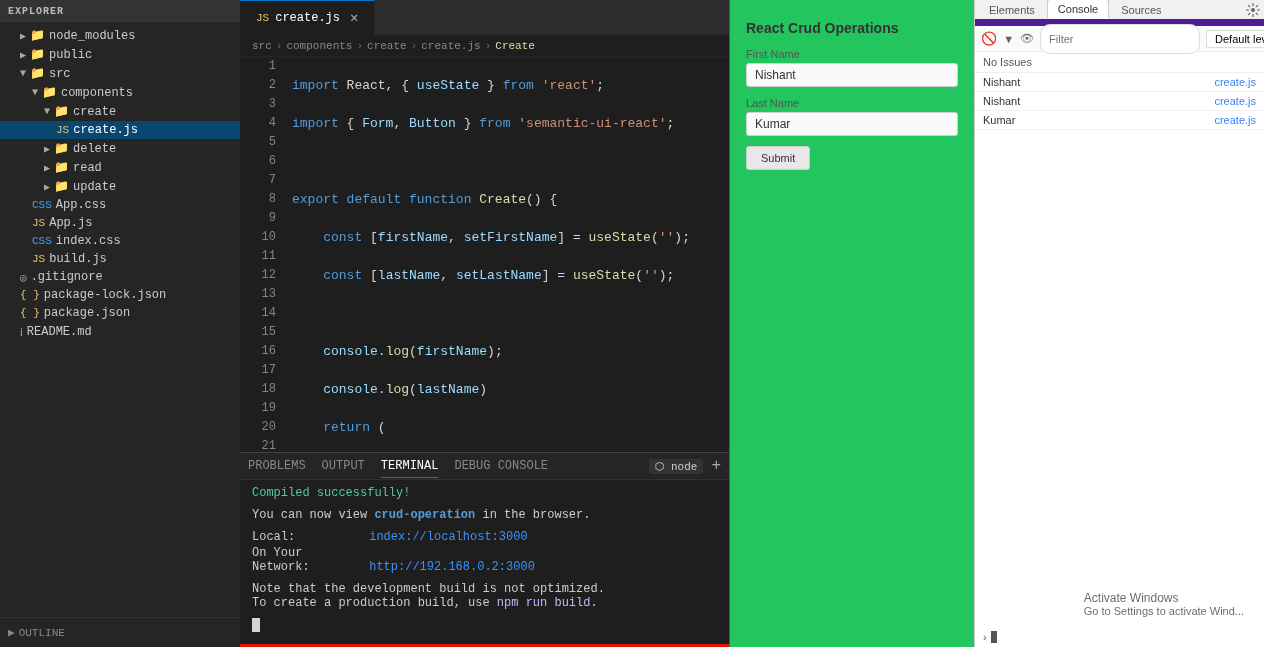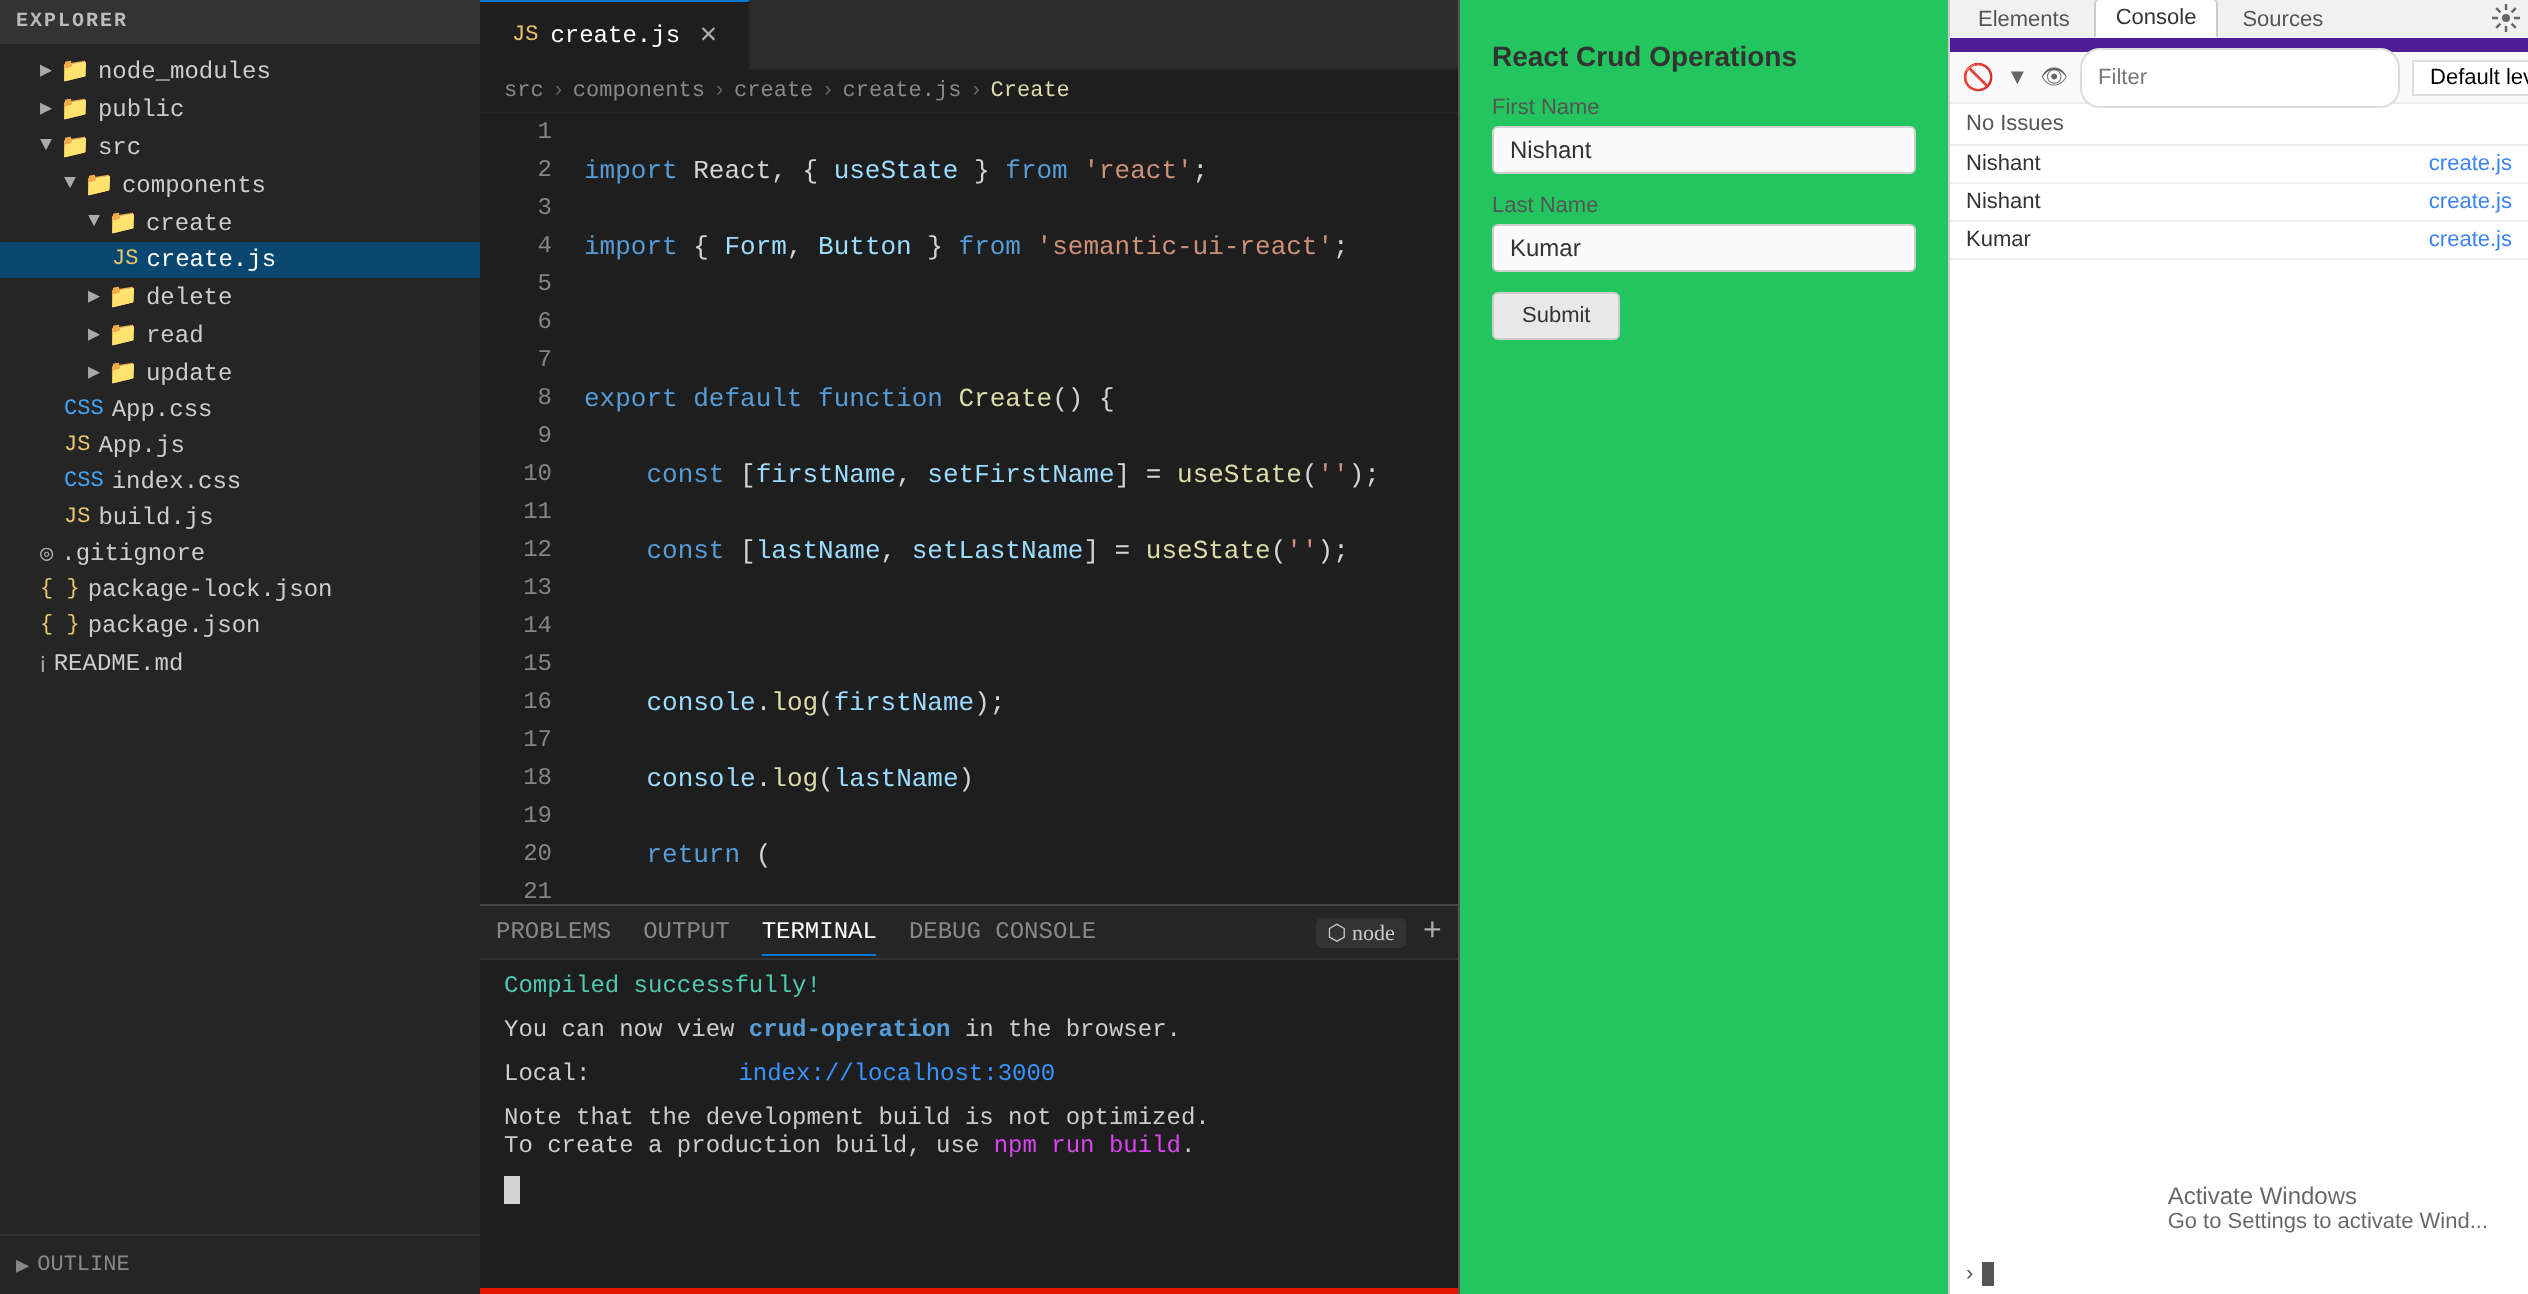--- a/index.html
+++ b/index.html
@@ -200,21 +200,21 @@
     .terminal-content {
       flex: 1;
       padding: 6px 12px;
       font-size: 12px;
       color: #ccc;
       overflow: auto;
     }
     .terminal-content .success { color: #4ec9b0; }
     .terminal-content .highlight { color: #569cd6; font-weight: bold; }
     .terminal-content .link { color: #3794ff; }
-    .terminal-content .npm { color: #d946ef; margin-top: 28px; }
+    .terminal-content .npm { color: #c4b5fd; margin-top: 28px; }
     .cursor-line { display: flex; align-items: center; }
     .cursor-block { 
       display: inline-block; 
       width: 8px; height: 14px; 
       background: #d4d4d4; 
       vertical-align: middle;
     }
 
     
     #browser-preview {
@@ -569,35 +569,39 @@
     </div>
   </div>
 
   <div class="bottom-panel">
     <div class="panel-tabs">
       <span class="panel-tab">PROBLEMS</span>
       <span class="panel-tab">OUTPUT</span>
       <span class="panel-tab active">TERMINAL</span>
       <span class="panel-tab">DEBUG CONSOLE</span>
       <div class="panel-icons">
-        <span style="font-size:11px;background:#333;color:#ccc;padding:1px 6px;border-radius:3px;font-family:Liberation Serif, serif;">⬡ node</span>
+        <span style="font-size:11px;background:#333;color:#ccc;padding:1px 6px;border-radius:3px;">⬡ node</span>
         <span style="font-size:16px;cursor:pointer;">+</span>
       </div>
     </div>
     <div class="terminal-content">
       <div>
         <span class="success">Compiled successfully!</span>
       </div>
       <div style="margin-top:8px;">
         <span>You can now view </span><span class="highlight">crud-operation</span><span> in the browser.</span>
       </div>
       <div style="margin-top:8px;display:flex;flex-direction:column;gap:2px;">
         <div>
           <span style="display:inline-block;width:110px;">  Local:</span>
           <span class="link">index://localhost:3000</span>
+        </div>
+        <div>
+          <span style="display:inline-block;width:110px;">  On Your Network:</span>
+          <span class="link">http://192.168.0.2:3000</span>
         </div>
       </div>
       <div style="margin-top:8px;">
         <span>Note that the development build is not optimized.</span>
       </div>
       <div>
         <span>To create a production build, use </span><span class="npm">npm run build</span><span>.</span>
       </div>
       <div style="margin-top:8px;" class="cursor-line">
         <span class="cursor-block"></span>

